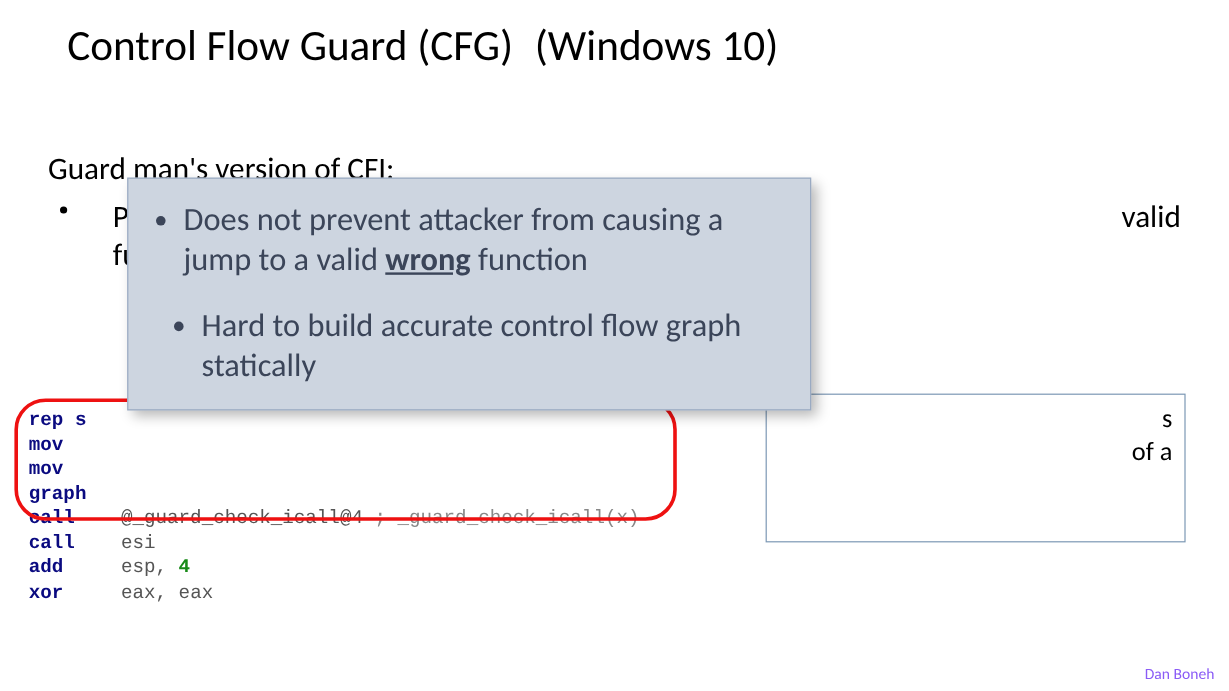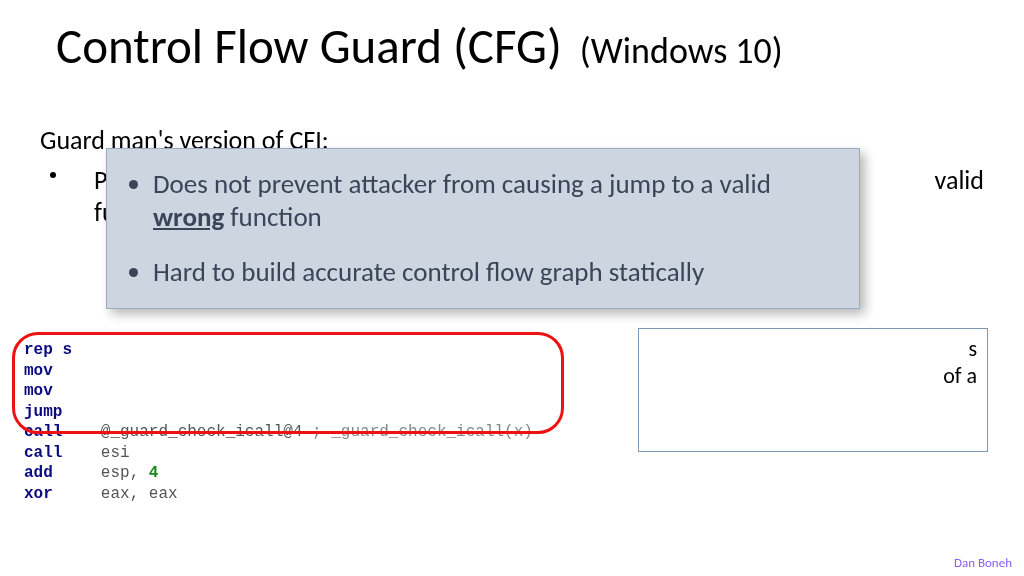--- a/index.html
+++ b/index.html
@@ -15,21 +15,21 @@
   }
   .title-wrap {
     position: absolute;
     top: 16px;
     left: 56px;
     right: 40px;
     display: flex;
     align-items: baseline;
     gap: 18px;
   }
-  .title-main { font-size: 49px; font-weight: 400; text-align: right; }
+  .title-main { font-size: 36px; font-weight: 400; text-align: right; }
   .title-sub  { font-size: 36px; font-weight: 400; }
 
   .body-line {
     position: absolute;
     left: 40px;
     top: 124px;
     font-size: 26px;
   }
   .body-bullet {
     position: absolute;
@@ -92,32 +92,32 @@
     font-size: 22px;
     padding: 6px 10px 6px 46px;
     box-sizing: border-box;
   }
 
   
   .callout {
     position: absolute;
     left: 106px;
     top: 148px;
-    width: 754px;
+    width: 570px;
     background: #cdd5e0;
     border: 1px solid #9aaac2;
     box-shadow: 5px 5px 10px rgba(0,0,0,0.28);
     padding: 18px 22px 20px 22px;
     font-size: 27px;
     color: #3b4559;
     box-sizing: border-box;
   }
   .callout ul { margin: 0; padding-left: 24px; }
   .callout li { margin-bottom: 22px; }
-  .callout li:last-child { margin-bottom: 0; }
+  .callout li:last-child { margin-bottom: 0; margin-left: 15px; }
   .callout u { text-decoration: underline; font-weight: 600; }
 
   .footer {
     position: absolute;
     right: 12px;
     bottom: 6px;
     font-size: 13px;
     color: #8b5cf6;
   }
 </style>
@@ -139,21 +139,21 @@
 
 <div class="right-box">
   <div style="text-align:right;"><span>s</span></div>
   <div style="text-align:right;"><span>of a</span></div>
 </div>
 
 <div class="code">
 <span>rep s</span>
 <span>mov</span>
 <span>mov</span>
-<span>jump</span>
+<span>graph</span>
 <span>call</span>    <span class="col2">@_guard_check_icall@4</span><span class="cmt"> ; _guard_check_icall(x)</span>
 <span>call</span>    <span class="col2">esi</span>
 <span>add</span>     <span class="col2">esp, </span><span class="grn">4</span>
 <span>xor</span>     <span class="col2">eax, eax</span>
 </div>
 <div class="red-round"></div>
 
 <div class="callout">
   <ul>
     <li>

